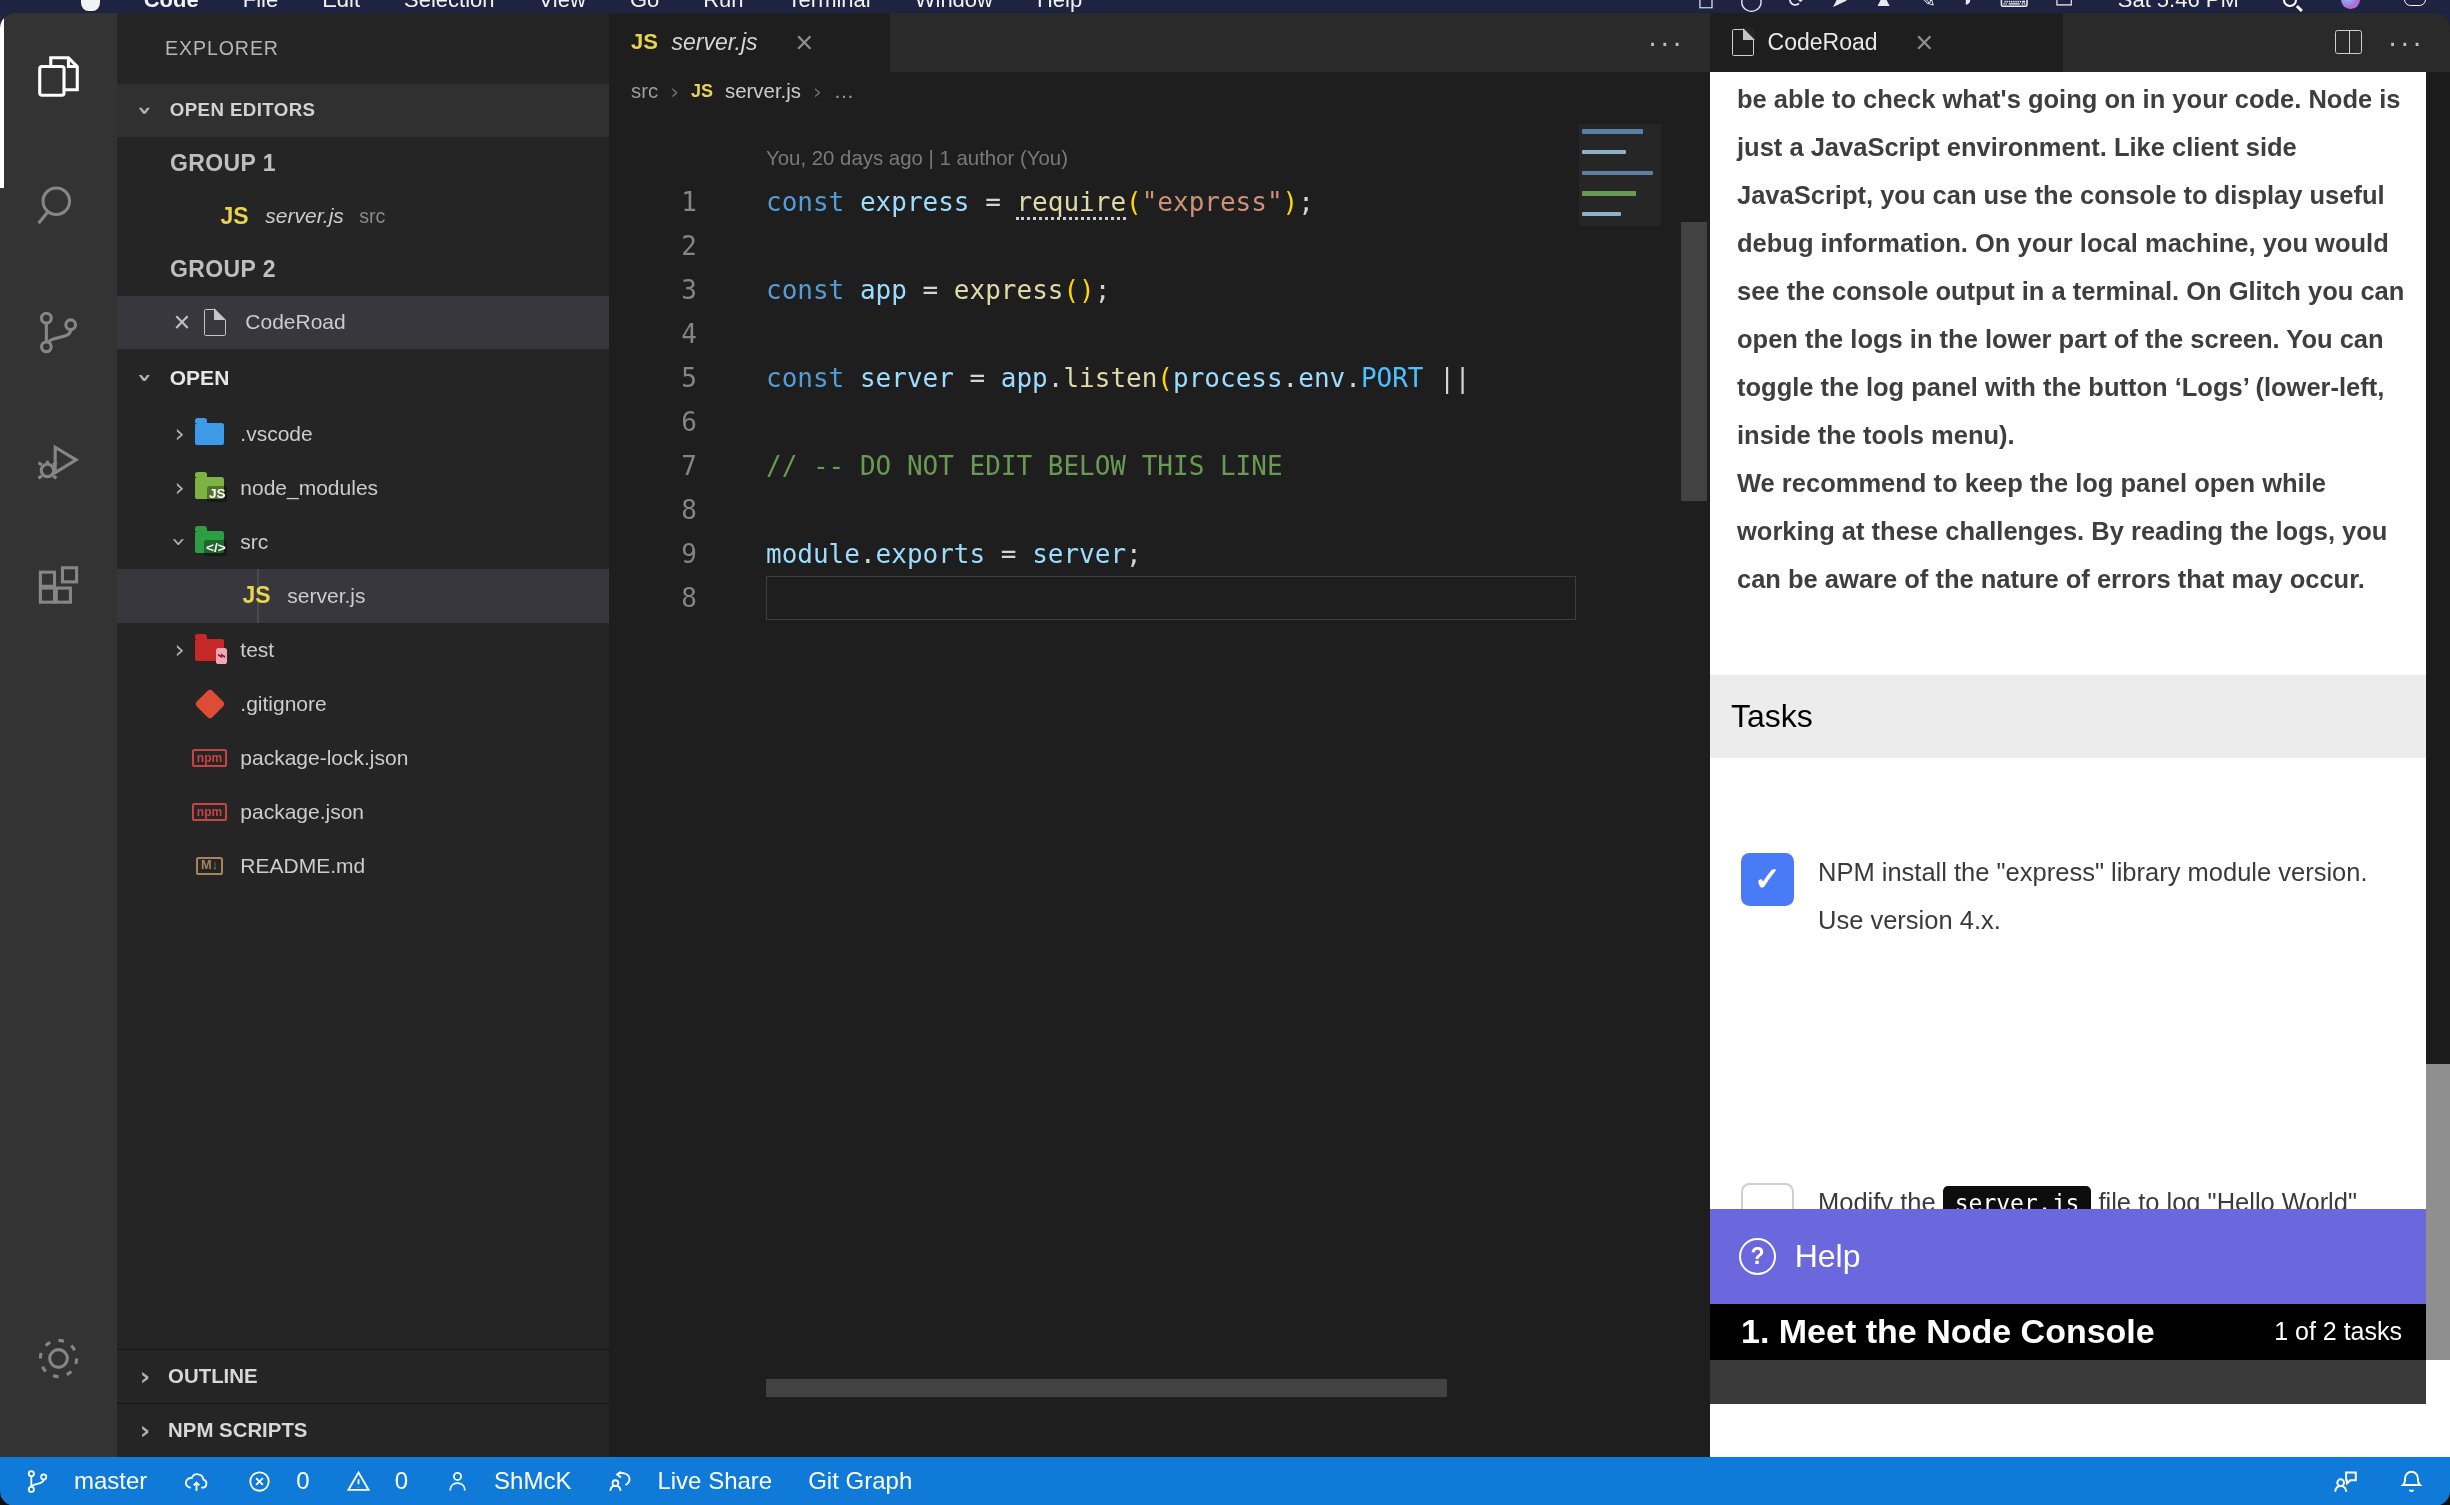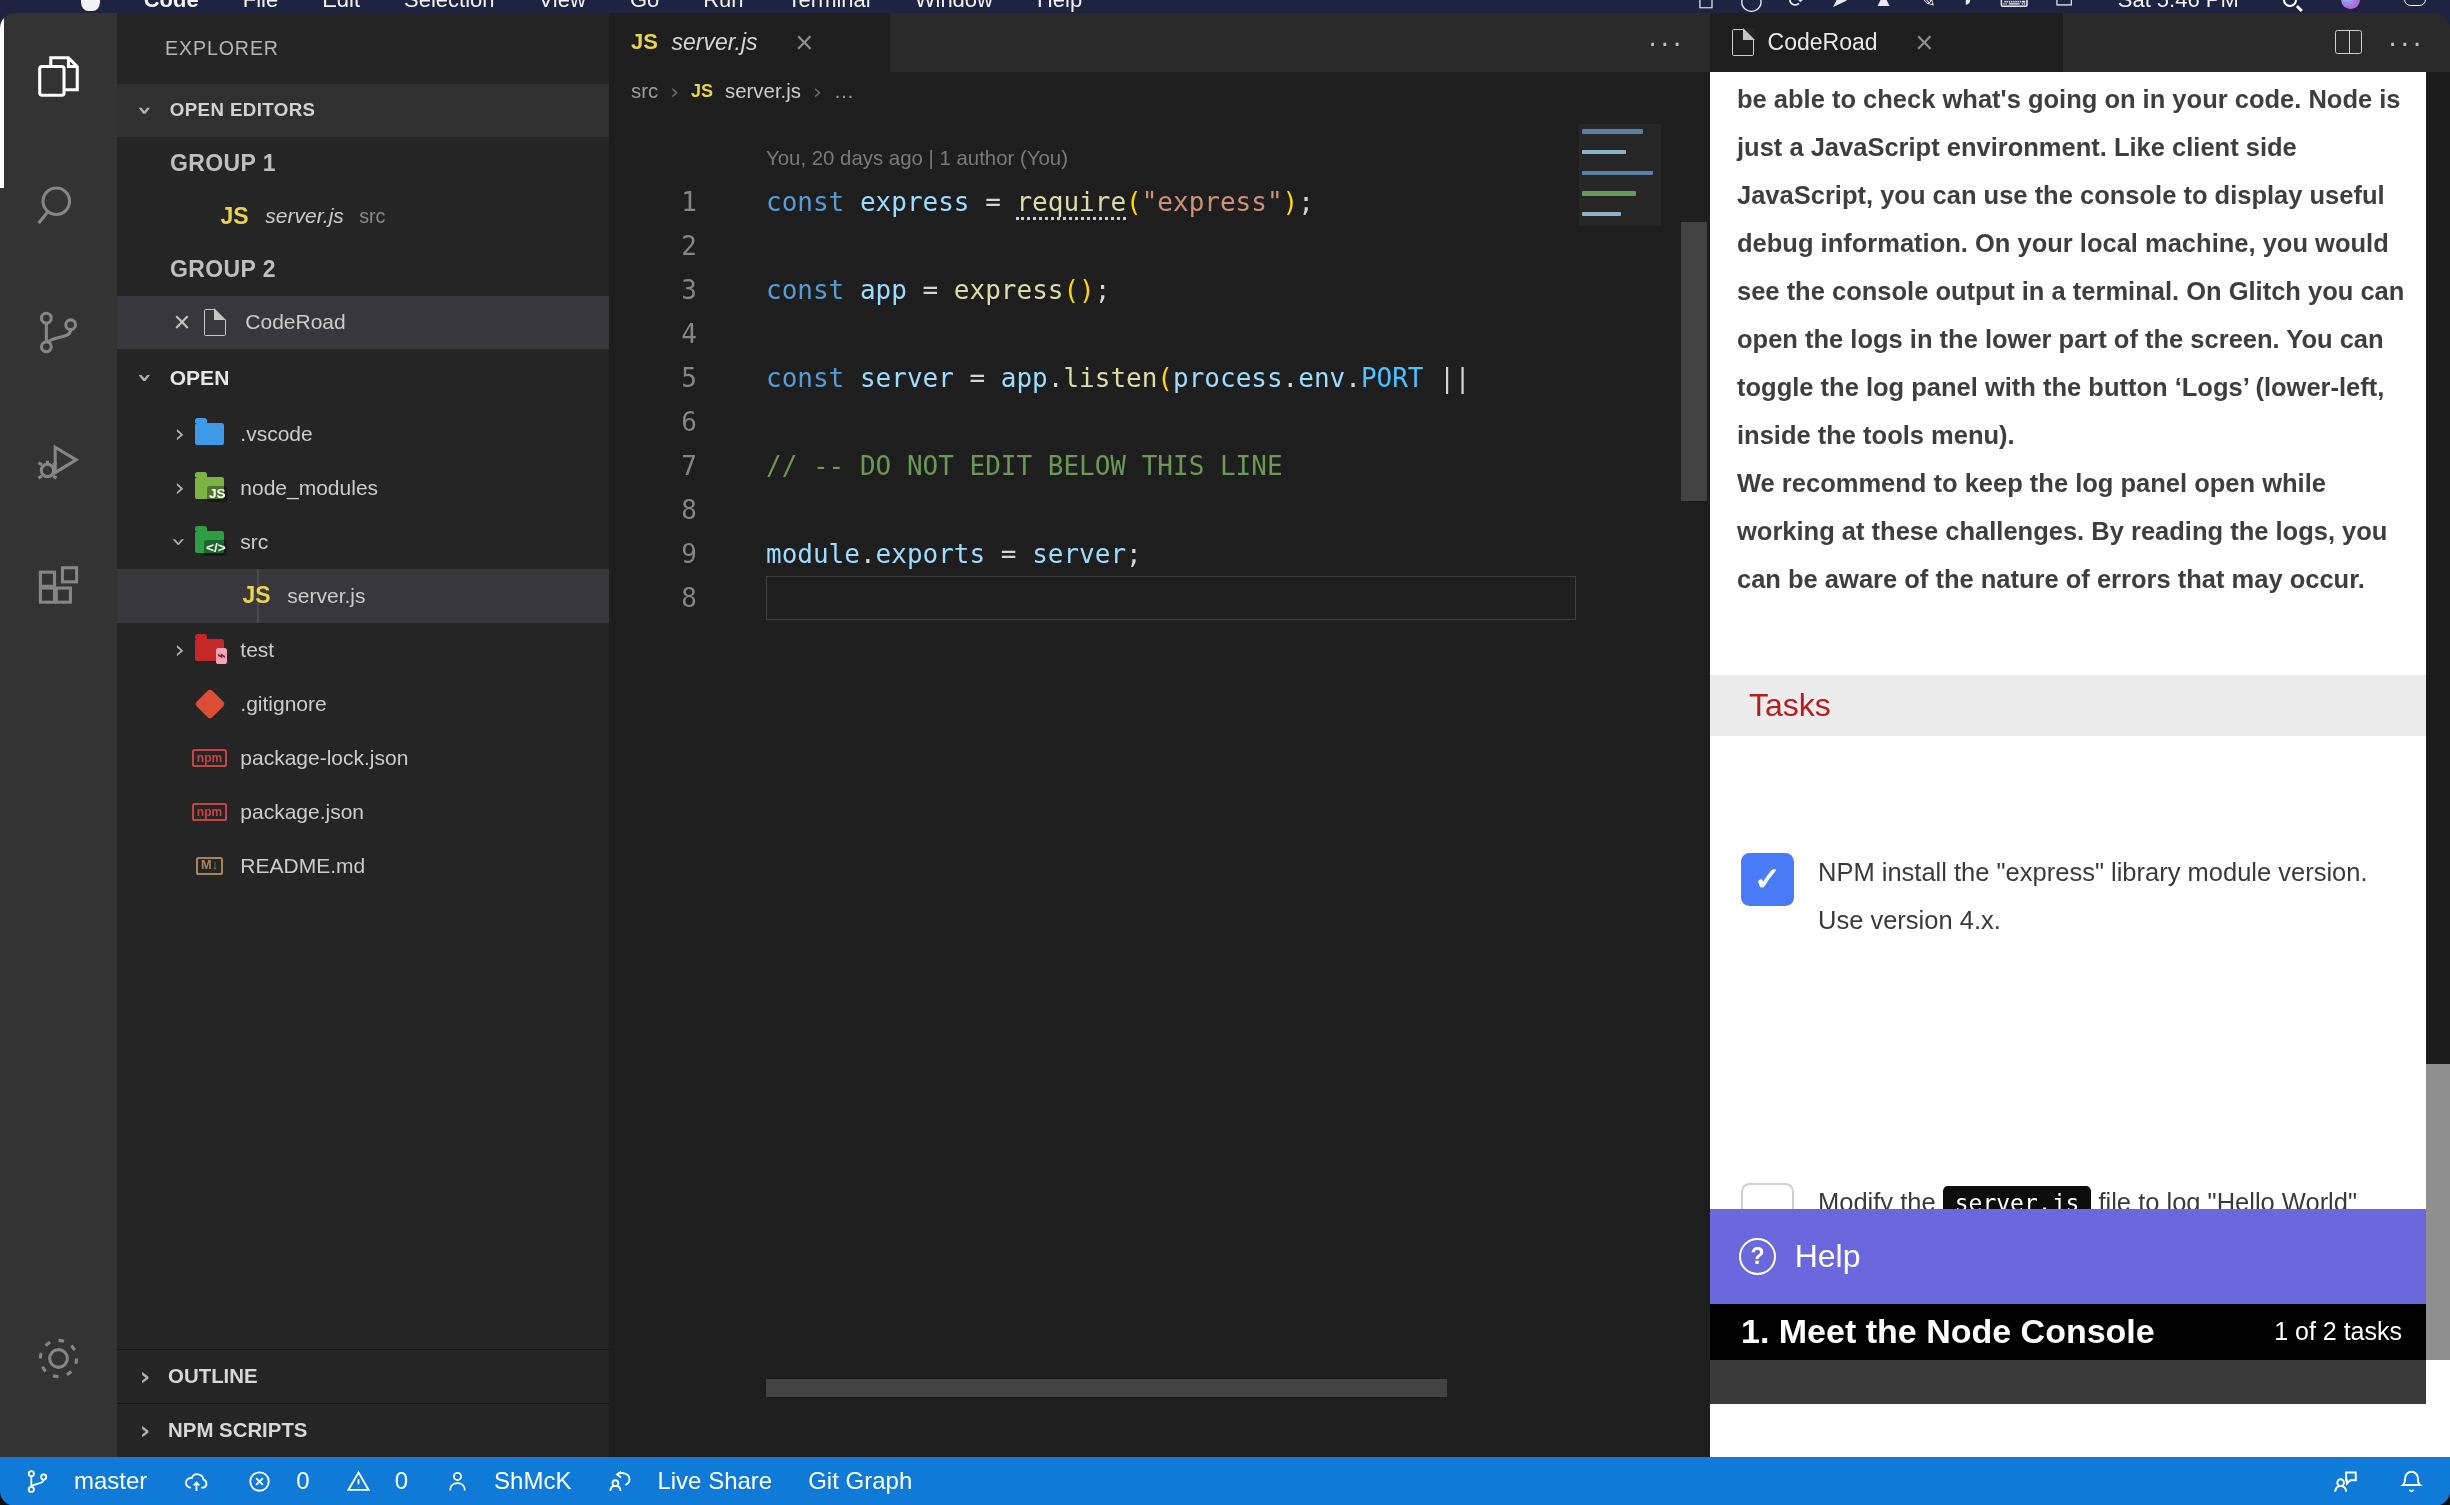--- a/index.html
+++ b/index.html
@@ -119,21 +119,21 @@
   .mm-bar { height:4.3px; margin-bottom:6px; border-radius:0.9px; }
   .vthumb { position:absolute; right:3.4px; top:111px; width:25.5px; height:279px; background:#424242; }
   .hscroll { position:absolute; left:157px; top:1268px; width:681px; height:18.7px; background:#424242; }
 
   
   .panel { flex:1; display:flex; flex-direction:column; min-width:0; }
   .panel .tabbar { background:#2a2a2b; }
   .webview { flex:1; background:#ffffff; position:relative; overflow:hidden; }
   .wv-text { position:absolute; top:3.4px; left:27px; width:681px; color:#3e3e3e; font-size:25.5px; line-height:48px; }
   .wv-text p { margin:0;font-weight:bold; }
-  .tasks-band { position:absolute; top:603px; left:0; right:24px; height:61px; background:#ececec; display:flex; align-items:center; padding-left:39px; font-size:32px; color:#b91c1c; }
+  .tasks-band { position:absolute; top:603px; left:0; right:24px; height:83px; background:#ececec; display:flex; align-items:center; padding-left:21px; font-size:32px; color:#000000; }
   .task { position:absolute; left:31px; display:flex; gap:24px; }
   .task.t1 { top:776px; }
   .task.t2 { top:1106px; }
   .cb { width:53px; height:53px; border-radius:8.5px; flex:none; display:flex; align-items:center; justify-content:center; margin-top:5.1px; }
   .cb.checked { background:#4a7bf7; color:#fff; font-size:32px; font-weight:bold; }
   .cb.empty { background:#fff; border:2.6px solid #cfcfcf; }
   .task-text { width:551px; font-size:25.5px; line-height:48px; color:#3a3a3a; }
   .task-text code { background:#0d0d0d; color:#ffffff; font-family:"DejaVu Sans Mono", monospace; font-size:23px; padding:4.3px 12px; border-radius:5.1px; }
   .help-band { position:absolute; top:1137px; left:0; right:24px; height:95px; background:#6b68dd; color:#ffffff; display:flex; align-items:center; padding-left:29px; gap:18.7px; }
   .q-ico { width:37px; height:37px; border:2.6px solid #fff; border-radius:50%; display:flex; align-items:center; justify-content:center; font-size:23px; font-weight:bold; }

